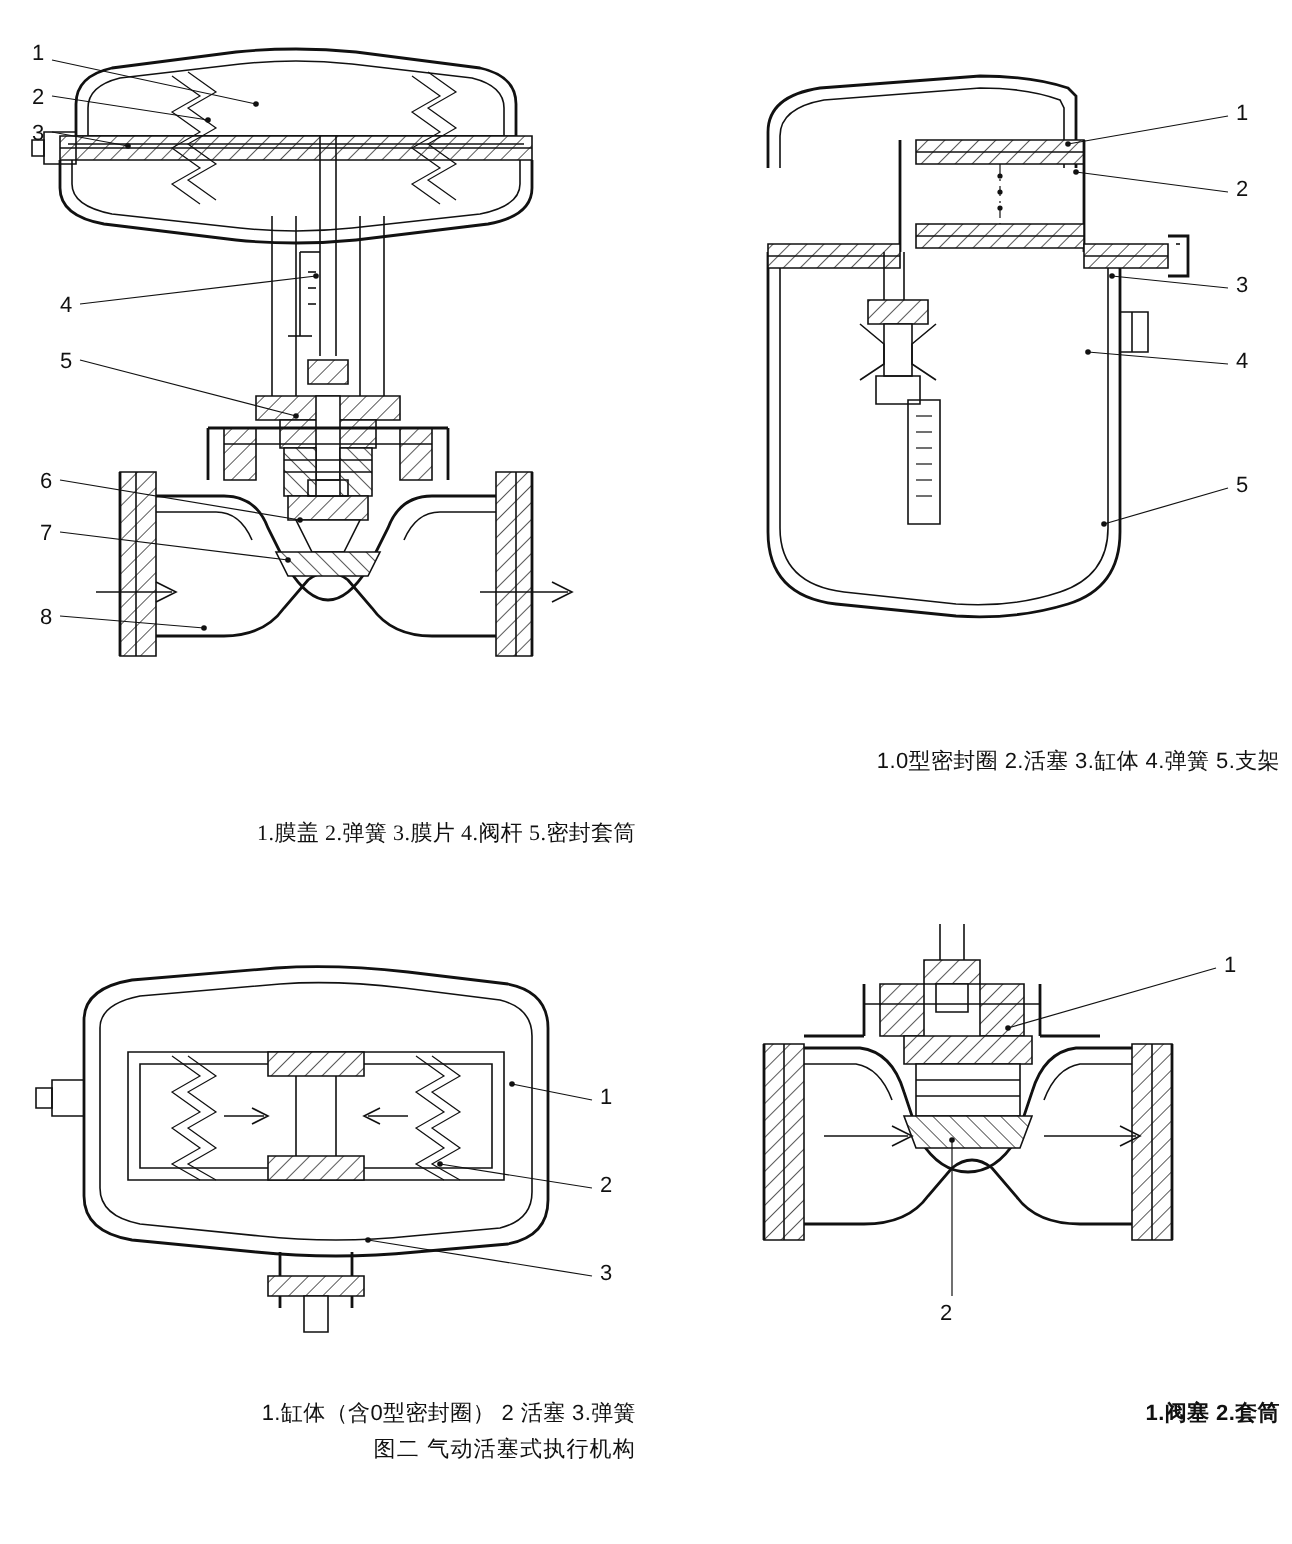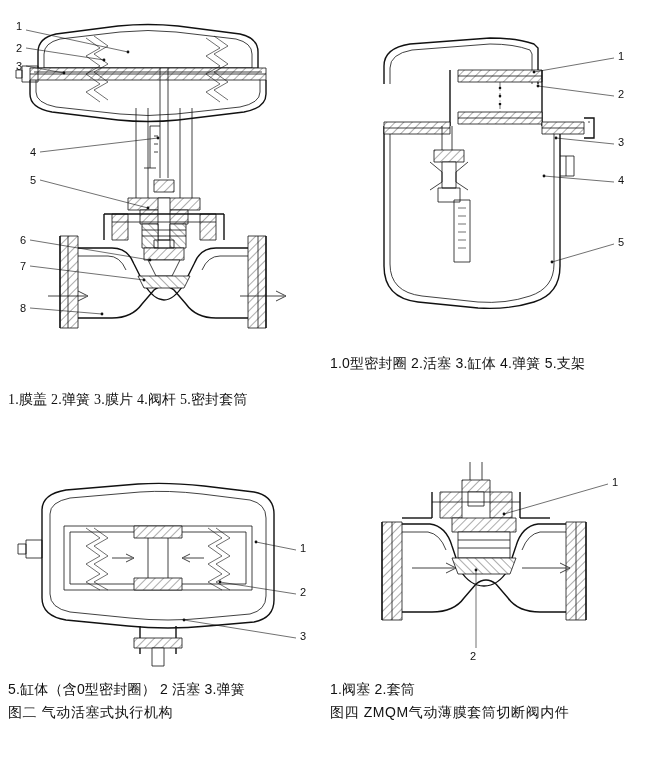--- a/index.html
+++ b/index.html
@@ -22,45 +22,46 @@
     height: 772px;
   }
   .fig {
     position: absolute;
   }
   .fig-svg {
     display: block;
   }
   .caption {
     position: absolute;
-    text-align: left;
-    font-size: 14px;
+    text-align: right;
+    font-size: 11px;
     line-height: 1.65;
     color: #111111;
     letter-spacing: 0.2px;
     white-space: nowrap;
+    margin-top: 20px;
   }
   .caption div {
     white-space: nowrap;
   }
   .caption .title {
     letter-spacing: 0.6px;
   }
   
   #fig-one { left: 8px;  top: 8px;  width: 310px; height: 360px; }
   #cap-one { left: 8px;  top: 388px; width: 310px; font-family: Liberation Serif, serif; }
   
   #fig-three { left: 338px; top: 26px; width: 300px; height: 320px; }
   #cap-three { left: 330px; top: 352px; width: 310px; }
   
   #fig-two { left: 8px; top: 470px; width: 310px; height: 200px; }
   #cap-two { left: 8px; top: 678px; width: 310px; }
   
   #fig-four { left: 336px; top: 462px; width: 300px; height: 210px; }
-  #cap-four { left: 330px; top: 678px; width: 310px; }
+  #cap-four { left: 330px; top: 678px; width: 310px; font-weight: bold; }
 
   svg text {
     font-family: "Liberation Sans", sans-serif;
     font-size: 11px;
     fill: #111111;
   }
   svg .ln {
     stroke: #111111;
     stroke-width: 0.8;
     fill: none;
@@ -373,21 +374,21 @@
         <text x="292" y="126">2</text>
 
         <path class="lead" d="M288 168 L176 150"></path>
         <circle cx="176" cy="150" r="1.4" fill="#111111"></circle>
         <text x="292" y="170">3</text>
       </g>
     </svg>
   </div>
 
   <div class="caption" id="cap-two">
-    <div>5.缸体（含0型密封圈） 2 活塞  3.弹簧</div>
+    <div>1.缸体（含0型密封圈） 2 活塞  3.弹簧</div>
     <div class="title">图二  气动活塞式执行机构</div>
   </div>
 
   <div class="fig" id="fig-four">
     <svg class="fig-svg" width="300" height="210" viewBox="0 0 300 210">
       <g>
 
         <path class="ln" d="M134 0 L134 18"></path>
         <path class="ln" d="M146 0 L146 18"></path>
         <path class="hatch-fill" d="M126 18 L154 18 L154 30 L126 30 Z"></path>
@@ -434,16 +435,15 @@
 
         <path class="lead" d="M140 186 L140 108"></path>
         <circle cx="140" cy="108" r="1.4" fill="#111111"></circle>
         <text x="134" y="198">2</text>
       </g>
     </svg>
   </div>
 
   <div class="caption" id="cap-four">
     <div>1.阀塞  2.套筒</div>
-    <div class="title">图四  ZMQM气动薄膜套筒切断阀内件</div>
   </div>
 
 </div>
 
 </body></html>

